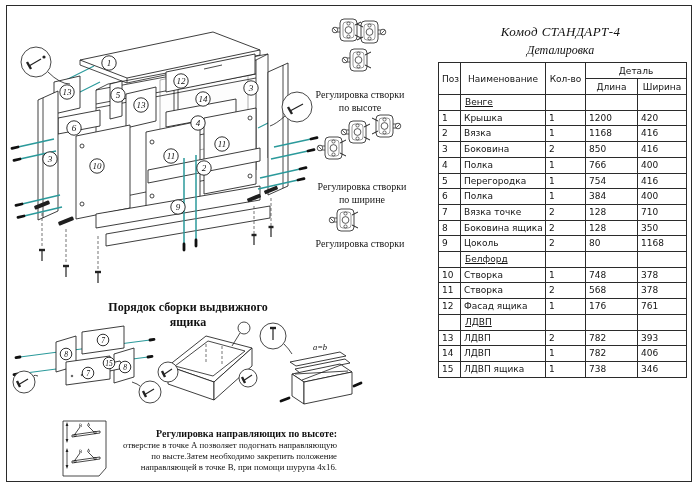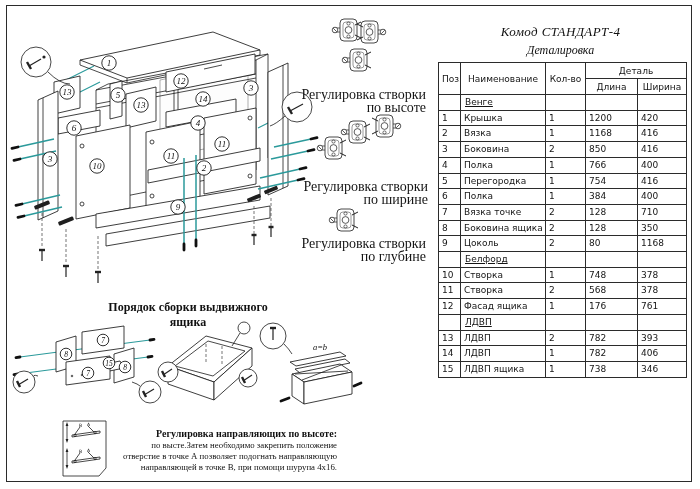--- a/index.html
+++ b/index.html
@@ -27,21 +27,21 @@
   .callout-circle{fill:#ffffff;stroke:#1a1a1a;stroke-width:0.9;}
   .callout-num{font-family:"Liberation Serif",serif;font-style:italic;
     text-anchor:middle;fill:#111;}
   .dowel{fill:#1f1f1f;stroke:none;}
 
   .title-block{position:absolute;left:468px;top:24px;width:185px;text-align:center;
     font-style:italic;font-family:"Liberation Serif",serif;}
   .title-block .t1{font-size:13px;letter-spacing:.4px;}
   .title-block .t2{font-size:12px;margin-top:3px;}
 
-  .cap{position:absolute;width:132px;text-align:right;font-size:14px;
+  .cap{position:absolute;width:132px;text-align:center;font-size:10px;
     line-height:13px;color:#151515;}
   #cap-height{left:294px;top:88px;}
   #cap-width{left:296px;top:180px;}
   #cap-depth{left:294px;top:237px;}
 
   table.parts{position:absolute;left:438px;top:62px;width:248px;
     border-collapse:collapse;table-layout:fixed;
     font-family:"DejaVu Sans",sans-serif;font-size:9px;color:#141414;}
   table.parts th,table.parts td{border:1px solid #2b2b2b;padding:0 3px;
     overflow:hidden;white-space:nowrap;}
@@ -270,21 +270,20 @@
 <div class="cap" id="cap-height">
   <div>Регулировка створки</div>
   <div>по высоте</div>
 </div>
 <div class="cap" id="cap-width">
   <div>Регулировка створки</div>
   <div>по ширине</div>
 </div>
 <div class="cap" id="cap-depth">
   <div>Регулировка створки</div>
-  <div>по глубине</div>
 </div>
 
 <div class="title-block">
   <div class="t1">Комод СТАНДАРТ-4</div>
   <div class="t2">Деталировка</div>
 </div>
 
 <table class="parts">
   <colgroup>
     <col style="width:22px">
@@ -533,16 +532,16 @@
       <circle class="thin" cx="33" cy="12.6" r="1.1"></circle>
     <line class="thin" x1="18" y1="7" x2="13" y2="14"></line>
     <line class="thin" x1="26" y1="6" x2="32" y2="12"></line>
     <text x="17" y="6.5" font-size="4.5" font-family="DejaVu Sans, sans-serif" fill="#111">B</text>
     <text x="25" y="5.5" font-size="4.5" font-family="DejaVu Sans, sans-serif" fill="#111">A</text>
   </g>
 </svg>
 
 <div class="rail-text">
   <div class="rh">Регулировка направляющих по высоте:</div>
+  <div class="rl">отверстие в точке А позволяет подогнать направляющую</div>
   <div class="rl">по высте.Затем необходимо закрепить положение</div>
-  <div class="rl">отверстие в точке А позволяет подогнать направляющую</div>
   <div class="rl">направляющей в точке В, при помощи шурупа 4х16.</div>
 </div>
 
 </body></html>

